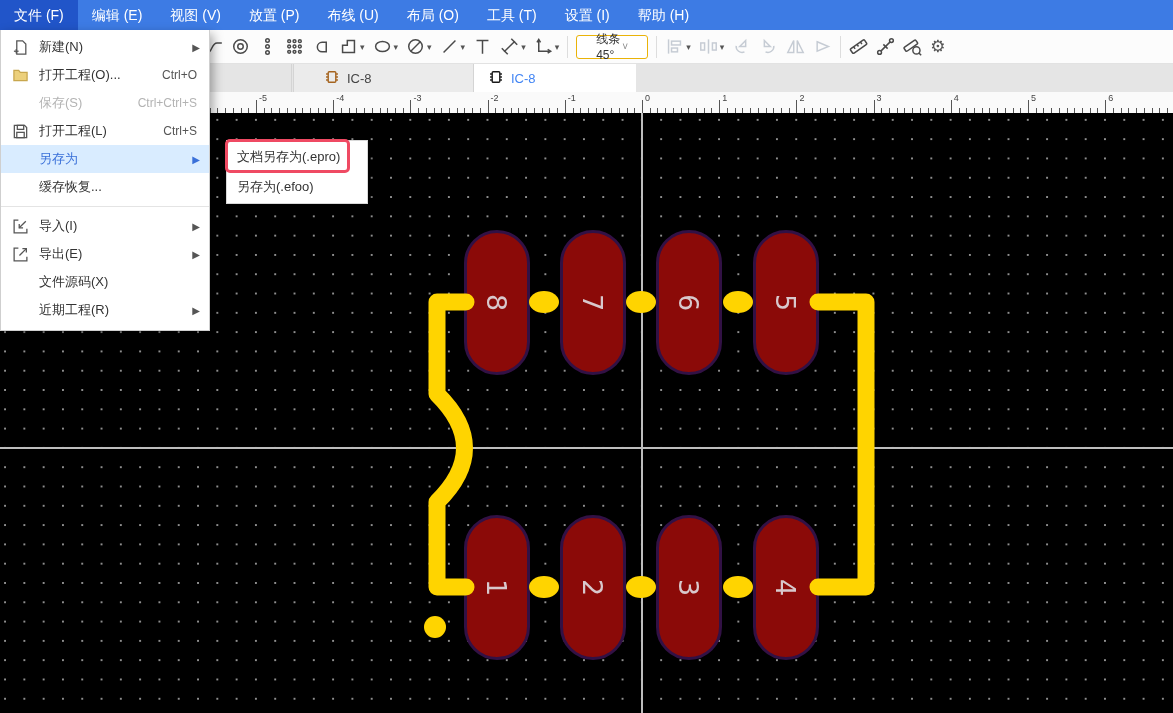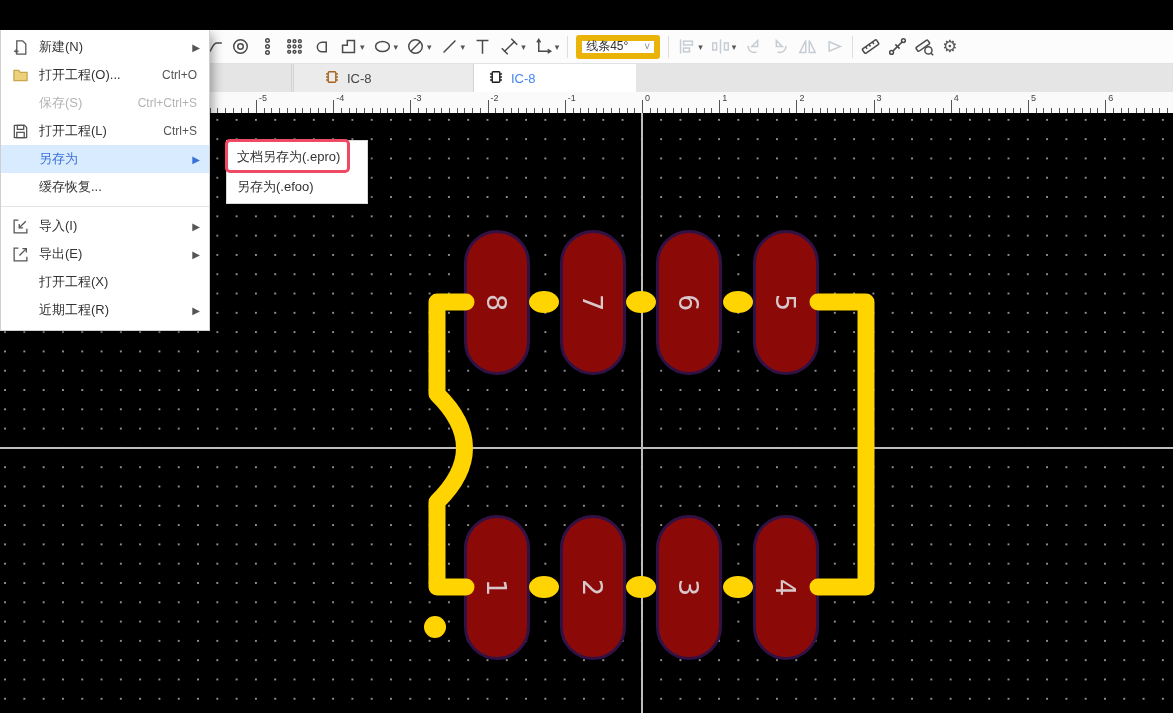--- a/index.html
+++ b/index.html
@@ -14,22 +14,22 @@
 
   
   .toolbar { position:absolute; left:0; top:30px; width:100%; height:34px; background:#fcfcfc;
              border-bottom:1px solid #e2e2e2; display:flex; align-items:center;
              padding-left:204px; gap:8px; z-index:5; }
   .tool { display:flex; align-items:center; color:#4a4a4a; }
   .tool svg { width:19px; height:19px; stroke:currentColor; fill:none; stroke-width:1.25; }
   .tool.disabled { color:#c6ccd4; }
   .tool .caret { font-size:9px; color:#555; margin-left:2px; }
   .tbar-sep { width:1px; height:22px; background:#ddd; }
-  .line-select { height:24px; width:84px; border:6px solid #eab308; border-radius:3px; background:#fff;
-                 font-size:12px; color:#333; display:flex; align-items:center; padding:0 4px; }
+  .line-select { height:24px; width:72px; border:1px solid #eab308; border-radius:3px; background:#fff;
+                 font-size:12px; color:#333; display:flex; align-items:center; padding:0 19px; }
   .line-select .chev { margin-left:auto; color:#888; font-size:10px; }
   .glyph-tool { font-size:17px; line-height:19px; color:#555; }
 
   
   .tabbar { position:absolute; left:16px; top:64px; width:100%; height:28px; background:#e5e5e5; z-index:4; }
   .tab { position:absolute; top:0; height:28px; display:flex; align-items:center; gap:7px; font-size:13px; color:#444; }
   .tab svg { width:16px; height:16px; stroke-width:1.4; fill:none; }
   .tab.inactive { left:277px; width:181px; padding-left:30px; background:#ebebeb;
                   border-left:1px solid #d4d4d4; border-right:1px solid #d4d4d4; }
   .tab.active { left:458px; width:162px; padding-left:14px; background:#fff; color:var(--tab-active-text); }
@@ -475,20 +475,31 @@
           </g>
           <circle cx="11.3" cy="11.3" r="3"></circle>
           <line x1="13.4" y1="13.4" x2="15.3" y2="15.3"></line>
         </svg>
       </span>
       <span class="tool">
         <span class="glyph-tool">⚙</span>
       </span>
     </div>
 
+  <div class="menubar" id="menubar">
+      <div class="mi active">文件 (F)</div>
+      <div class="mi">编辑 (E)</div>
+      <div class="mi">视图 (V)</div>
+      <div class="mi">放置 (P)</div>
+      <div class="mi">布线 (U)</div>
+      <div class="mi">布局 (O)</div>
+      <div class="mi">工具 (T)</div>
+      <div class="mi">设置 (I)</div>
+      <div class="mi">帮助 (H)</div>
+    </div>
 
   <div class="filemenu" id="filemenu">
       <div class="frow">
         <span class="ic"><svg xmlns="http://www.w3.org/2000/svg" viewBox="0 0 16 16">
             <path d="M4.5 1.8 H10 L13 4.8 V14.2 H4.5 Z"></path>
             <line x1="1.8" y1="11.5" x2="6.2" y2="11.5"></line>
             <line x1="4" y1="9.3" x2="4" y2="13.7"></line>
           </svg></span>
         <span class="lbl">新建(N)</span>
         <span class="arr">▶</span>
@@ -537,21 +548,21 @@
         <span class="ic"><svg xmlns="http://www.w3.org/2000/svg" viewBox="0 0 16 16">
             <path d="M6 2 H2 V14 H14 V10"></path>
             <line x1="7" y1="9" x2="13.5" y2="2.5"></line>
             <path d="M9.8 2.5 H13.5 V6.2"></path>
           </svg></span>
         <span class="lbl">导出(E)</span>
         <span class="arr">▶</span>
       </div>
       <div class="frow">
         <span class="noic"></span>
-        <span class="lbl">打开工程(X)</span>
+        <span class="lbl">文件源码(X)</span>
       </div>
       <div class="frow">
         <span class="noic"></span>
         <span class="lbl">近期工程(R)</span>
         <span class="arr">▶</span>
       </div>
     </div>
 
   <div class="submenu" id="submenu">
       <div class="srow">文档另存为(.epro)</div>

